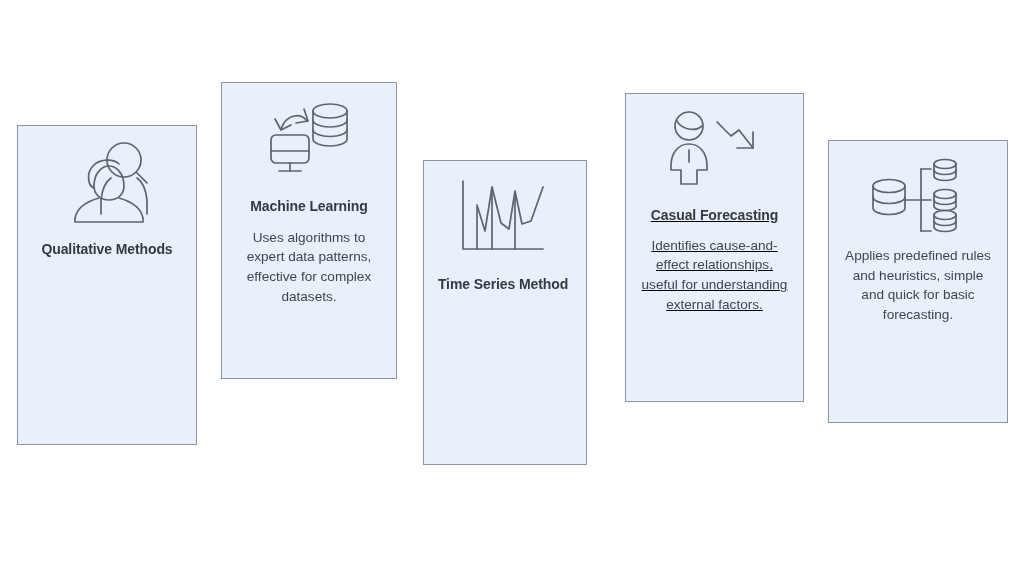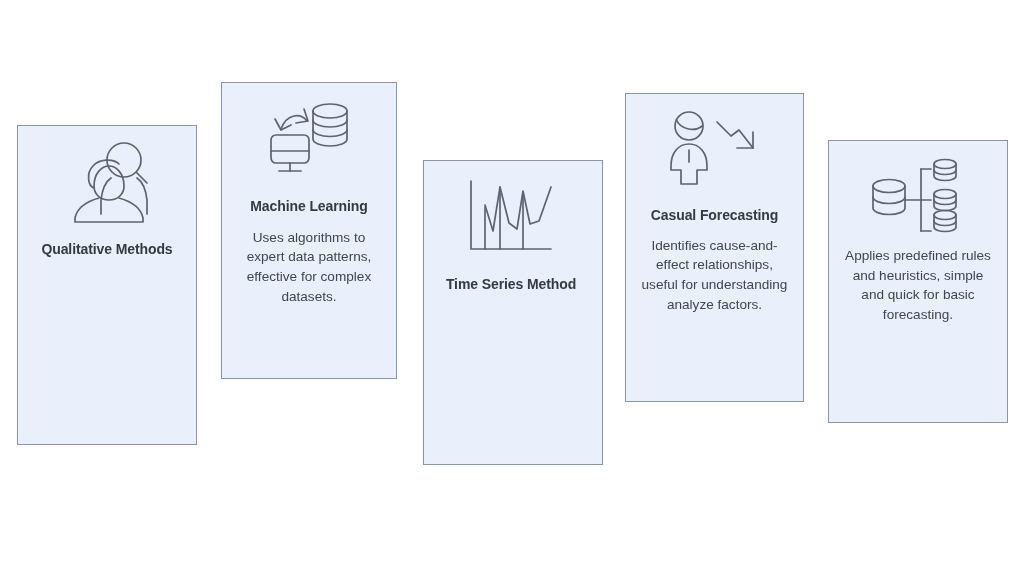--- a/index.html
+++ b/index.html
@@ -56,22 +56,22 @@
     color: #3f464f;
     text-align: center;
     line-height: 1.45;
     margin-top: 11px;
     padding: 0 3px;
   }
 
   
   #card-qualitative   { left: 17px;  top: 125px; width: 180px; height: 320px; }
   #card-machine       { left: 221px; top: 82px;  width: 176px; height: 297px; }
-  #card-timeseries    { left: 423px; top: 160px; width: 180px; height: 305px; padding-left: 8px; }
-  #card-casual        { left: 625px; top: 93px;  width: 179px; height: 309px; }
+  #card-timeseries    { left: 423px; top: 160px; width: 164px; height: 305px; padding-left: 8px; }
+  #card-casual        { left: 625px; top: 93px;  width: 179px; height: 309px; text-decoration: underline; }
   #card-rulebased     { left: 828px; top: 140px; width: 180px; height: 283px; }
 
   #card-machine .card-title    { margin-top: 18px; }
   #card-machine .card-desc     { margin-top: 12px; }
   #card-timeseries .card-title { margin-top: 20px; }
   #card-casual .card-title     { margin-top: 16px; }
   #card-rulebased .card-title  { margin-top: 18px; }
 </style>
 </head>
 <body>
@@ -147,21 +147,21 @@
 
         <path d="M10 56 C10 42 18 34 28 34 C38 34 46 42 46 56 L46 60 L36 60 L36 74 L20 74 L20 60 L10 60 Z"></path>
 
         <line x1="28" y1="40" x2="28" y2="52"></line>
 
         <polyline points="56,12 70,26 78,20 92,38"></polyline>
         <polyline points="92,22 92,38 76,38"></polyline>
       </svg>
     </div>
     <div class="card-title">Casual Forecasting</div>
-    <div class="card-desc">Identifies cause-and-effect relationships, useful for understanding analyze factors.</div>
+    <div class="card-desc">Identifies cause-and-effect relationships, useful for understanding external factors.</div>
   </div>
 
   <div class="card" id="card-rulebased">
     <div class="card-icon">
       <svg width="106" height="78" viewBox="0 0 106 78" fill="none" stroke="#5c6472" stroke-width="1.7" stroke-linecap="round" stroke-linejoin="round">
 
         <ellipse cx="24" cy="29" rx="16" ry="6.5"></ellipse>
         <path d="M8 29 L8 51 C8 54.6 15.2 57.5 24 57.5 C32.8 57.5 40 54.6 40 51 L40 29"></path>
         <path d="M8 40 C8 43.6 15.2 46.5 24 46.5 C32.8 46.5 40 43.6 40 40"></path>
 

